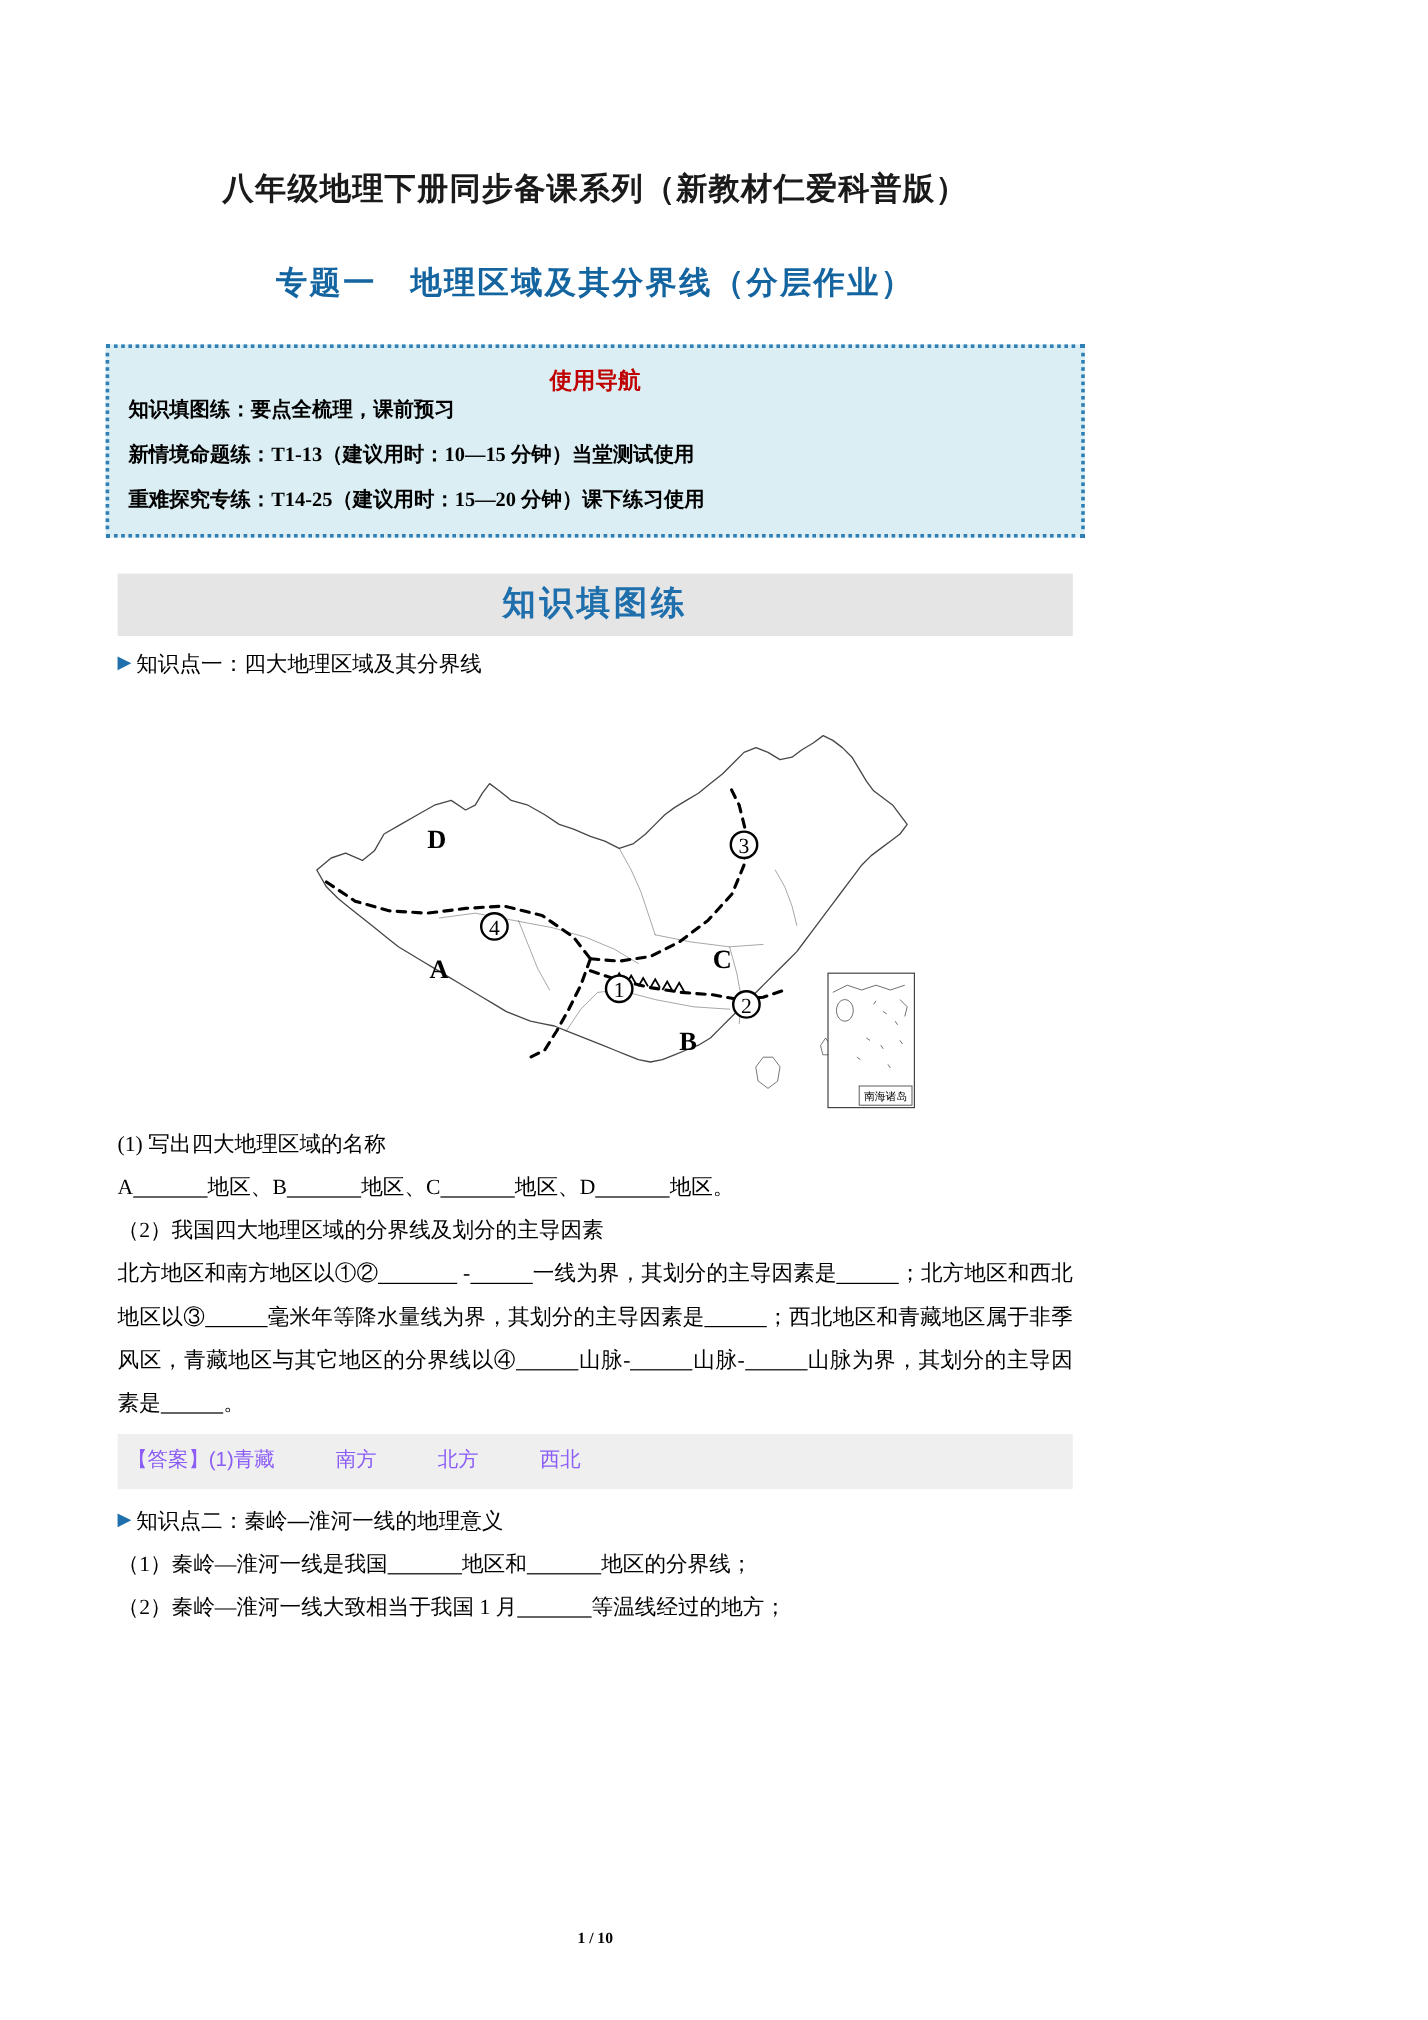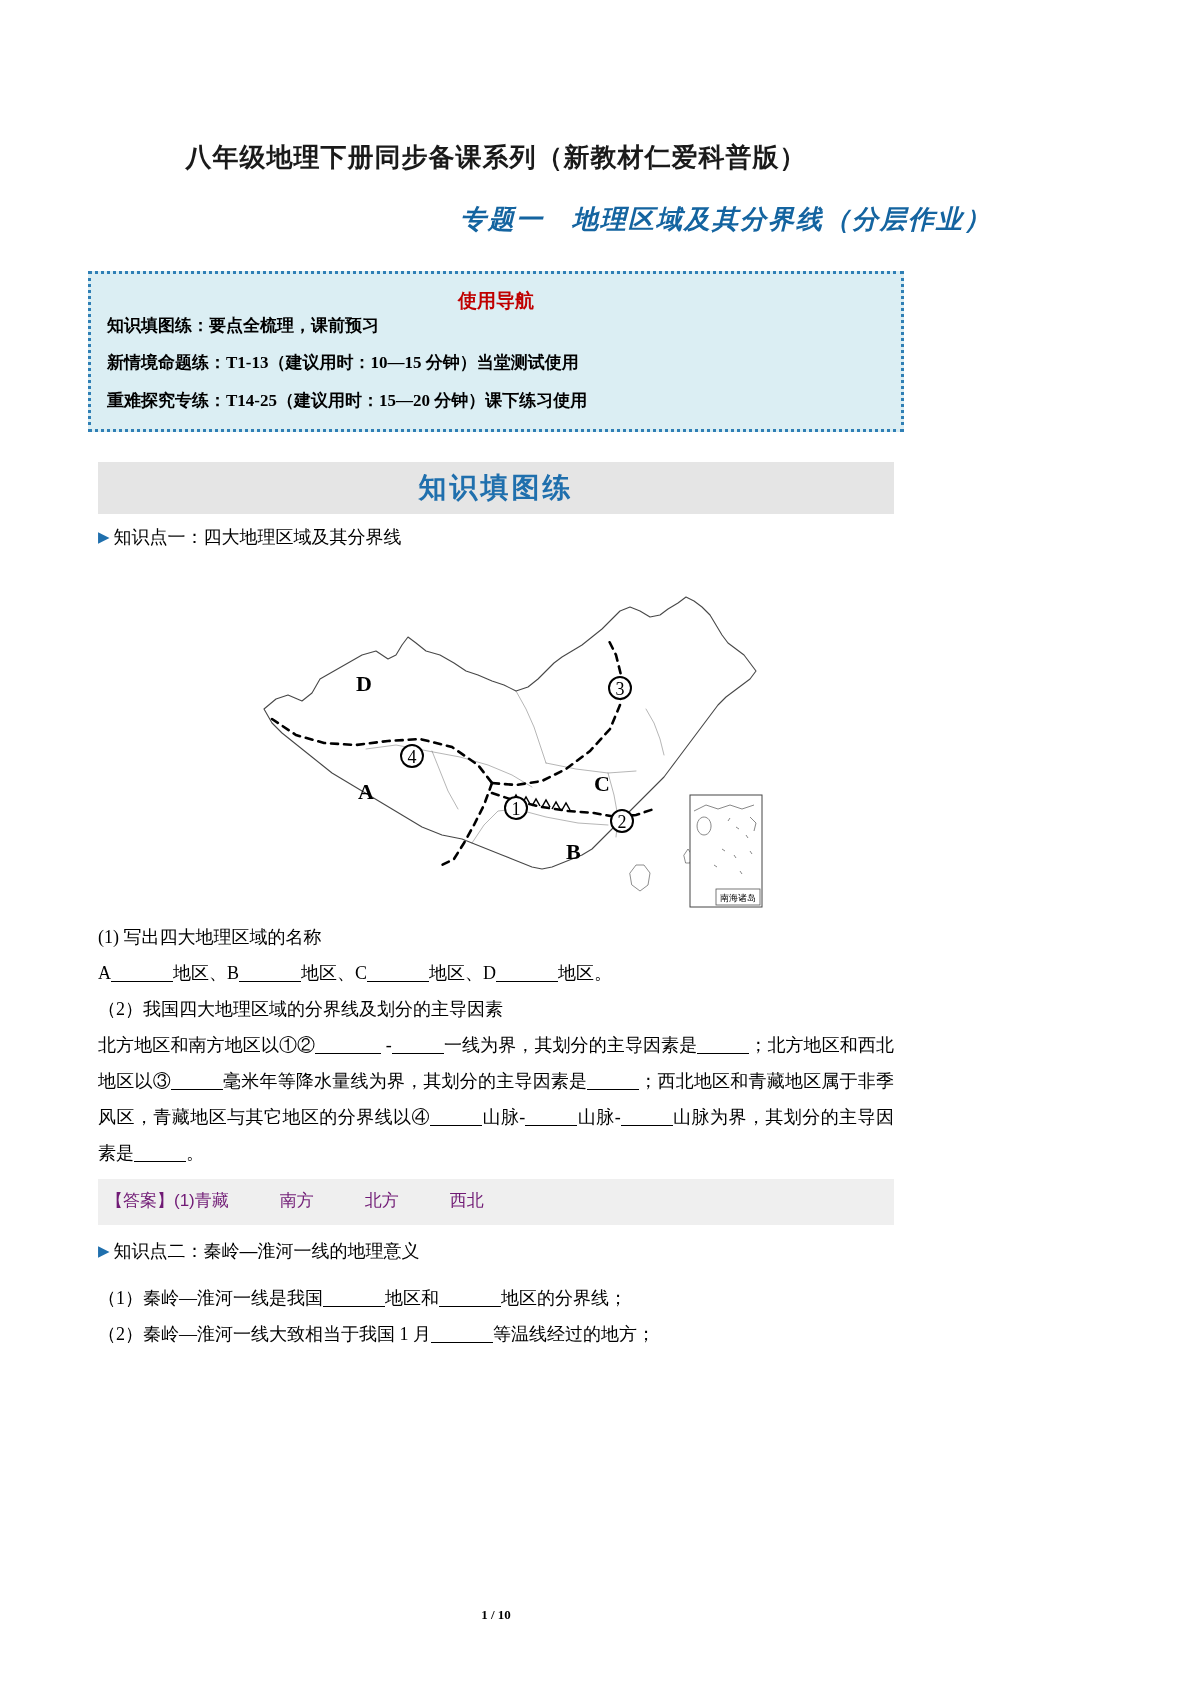--- a/index.html
+++ b/index.html
@@ -28,29 +28,28 @@
     text-align: center;
     font-size: 26px;
     font-weight: bold;
     color: #1a1a1a;
     letter-spacing: 1px;
     margin: 0;
     padding-top: 140px;
     font-family: "Liberation Serif", "DejaVu Serif", serif;
   }
   .title-sub {
-    text-align: right;
+    text-align: center;
     font-size: 26px;
     font-weight: bold;
     color: #1464a0;
     letter-spacing: 2px;
-    margin: 0;
+    margin: 16px;
     padding-top: 27px;
     font-family: "Liberation Serif", "DejaVu Serif", serif;
-    font-style: italic;
   }
 
   
   .nav-box {
     margin: 34px 88px 0 88px;
     border: 3px dotted #2f7fb5;
     background: #dbeef3;
     padding: 14px 16px 16px 16px;
     box-sizing: border-box;
   }
@@ -129,21 +128,21 @@
     vertical-align: -3px;
   }
   .blank.s { min-width: 52px; }
   .blank.m { min-width: 66px; }
 
   
   .answer {
     margin: 8px 98px 0 98px;
     background: #efefef;
     padding: 6px 8px 8px 8px;
-    color: #701a75;
+    color: #8b5cf6;
     font-size: 17px;
     font-family: "Liberation Sans", "DejaVu Sans", sans-serif;
   }
   .answer .row { line-height: 32px; white-space: pre; }
   .answer .lead { font-weight: normal; }
 
   
   .footer {
     position: absolute;
     bottom: 60px;
@@ -270,21 +269,21 @@
 
   <div class="answer">
     <div class="row"><span class="lead">【答案】</span><span>(1)</span><span>青藏</span>　　　<span>南方</span>　　　<span>北方</span>　　　<span>西北</span></div>
   </div>
 
   <div class="kp" style="margin-top:14px;">
     <span class="tri">▶</span>
     <span>知识点二：秦岭—淮河一线的地理意义</span>
   </div>
 
-  <div class="qtext" style="margin-top:17px;">
+  <div class="qtext" style="margin-top:6px;">
     <span>（1）秦岭—淮河一线是我国</span><span class="blank"></span><span>地区和</span><span class="blank"></span><span>地区的分界线；</span>
   </div>
   <div class="qtext">
     <span>（2）秦岭—淮河一线大致相当于我国 1 月</span><span class="blank"></span><span>等温线经过的地方；</span>
   </div>
 
   <div class="footer">1 / 10</div>
 
 </div>
 

